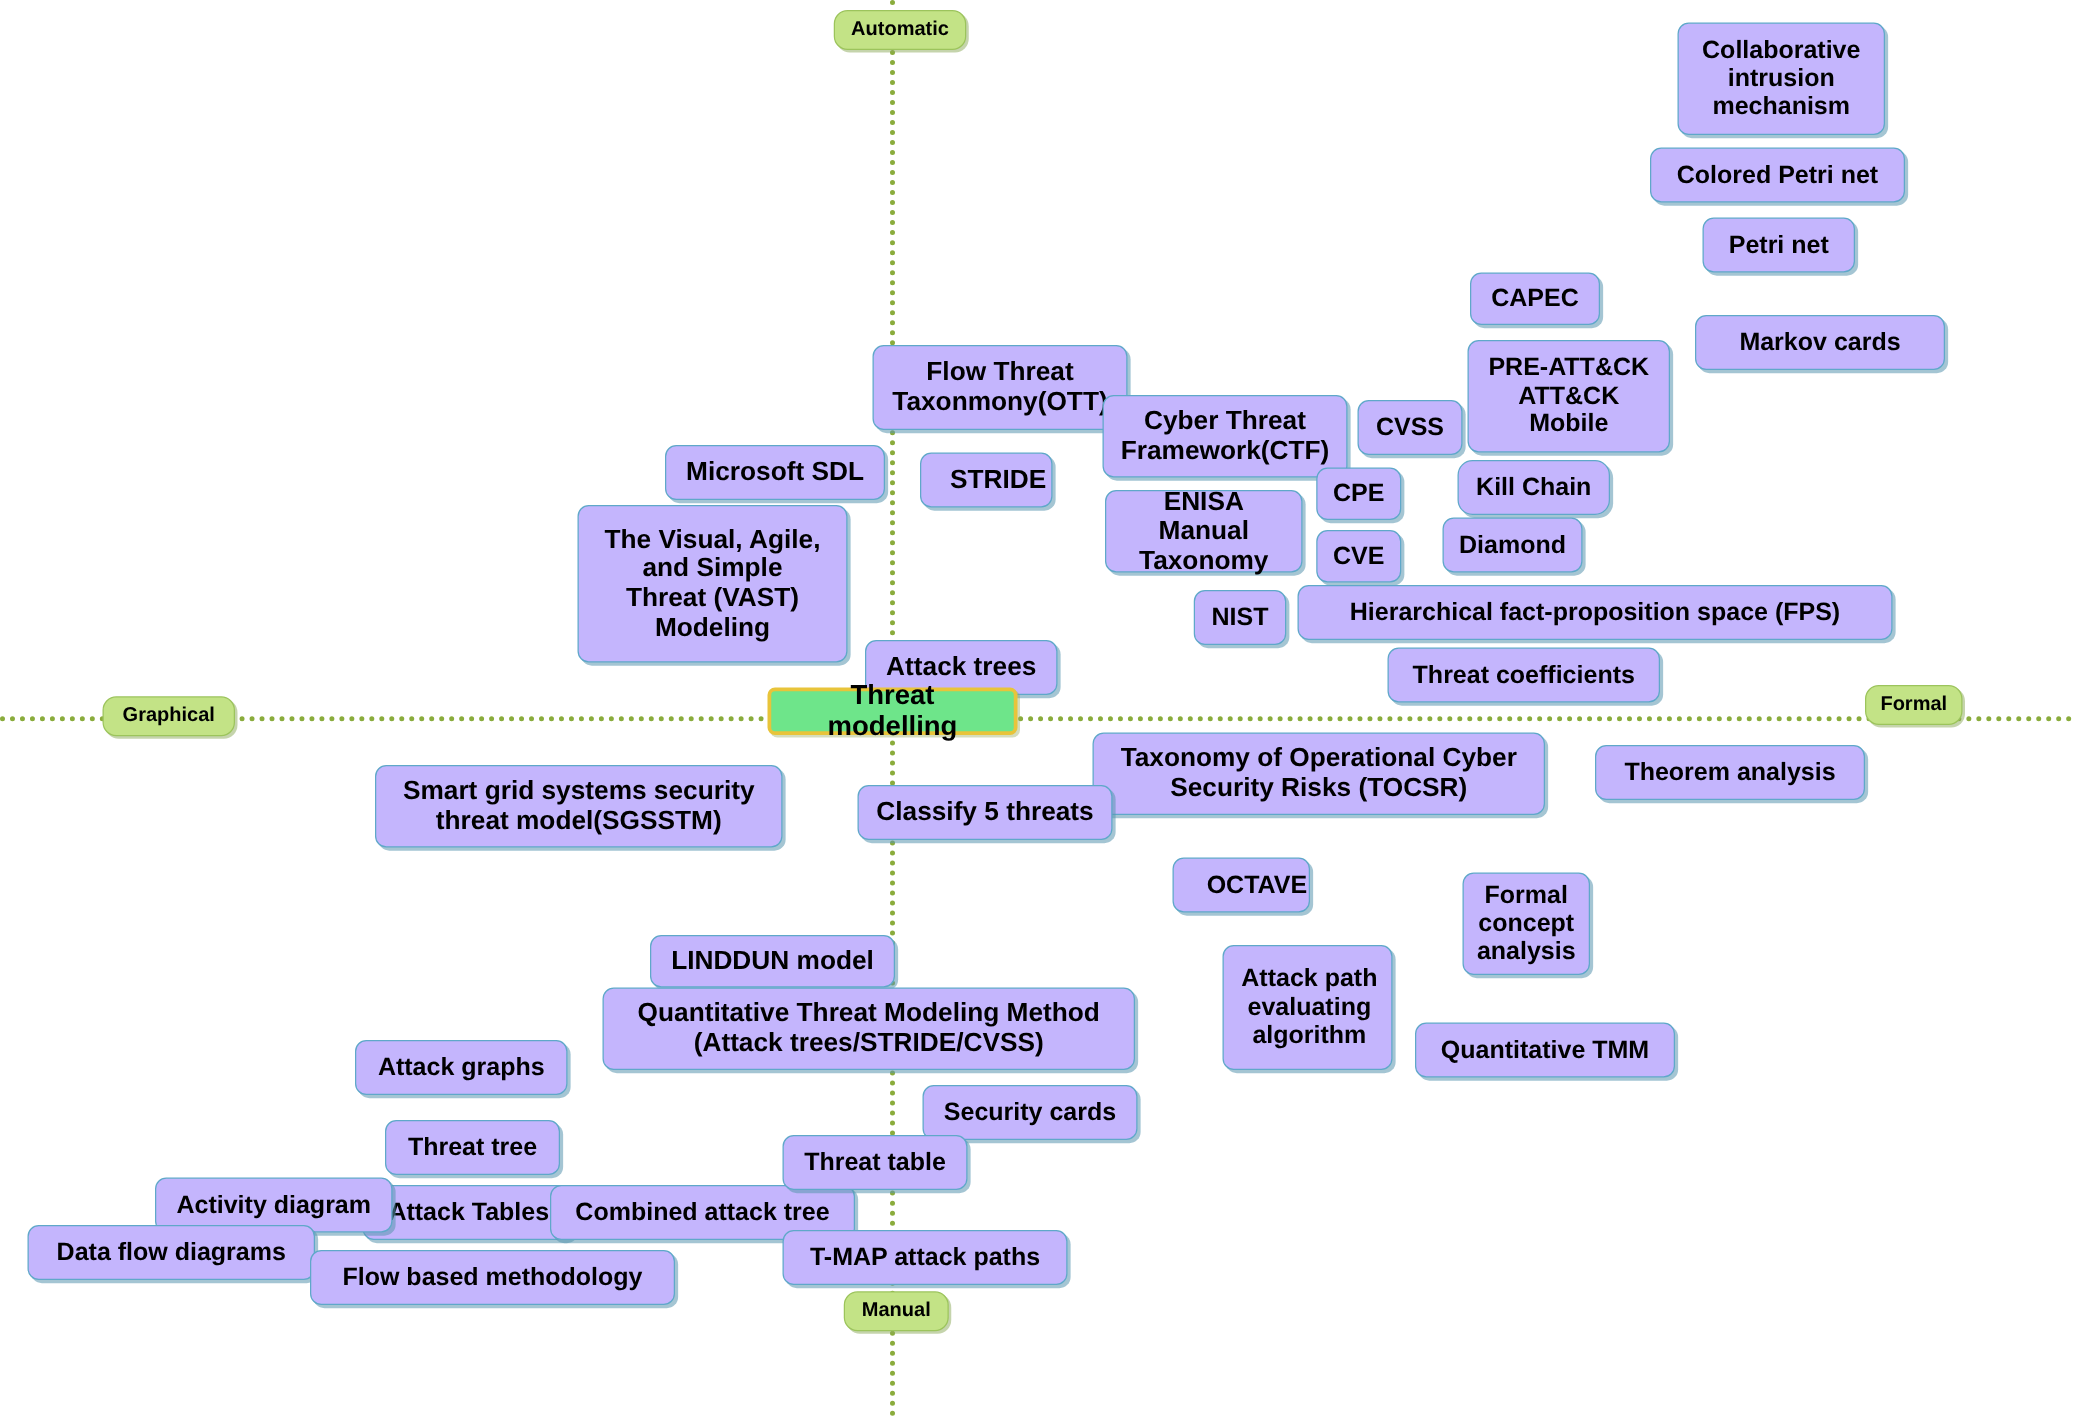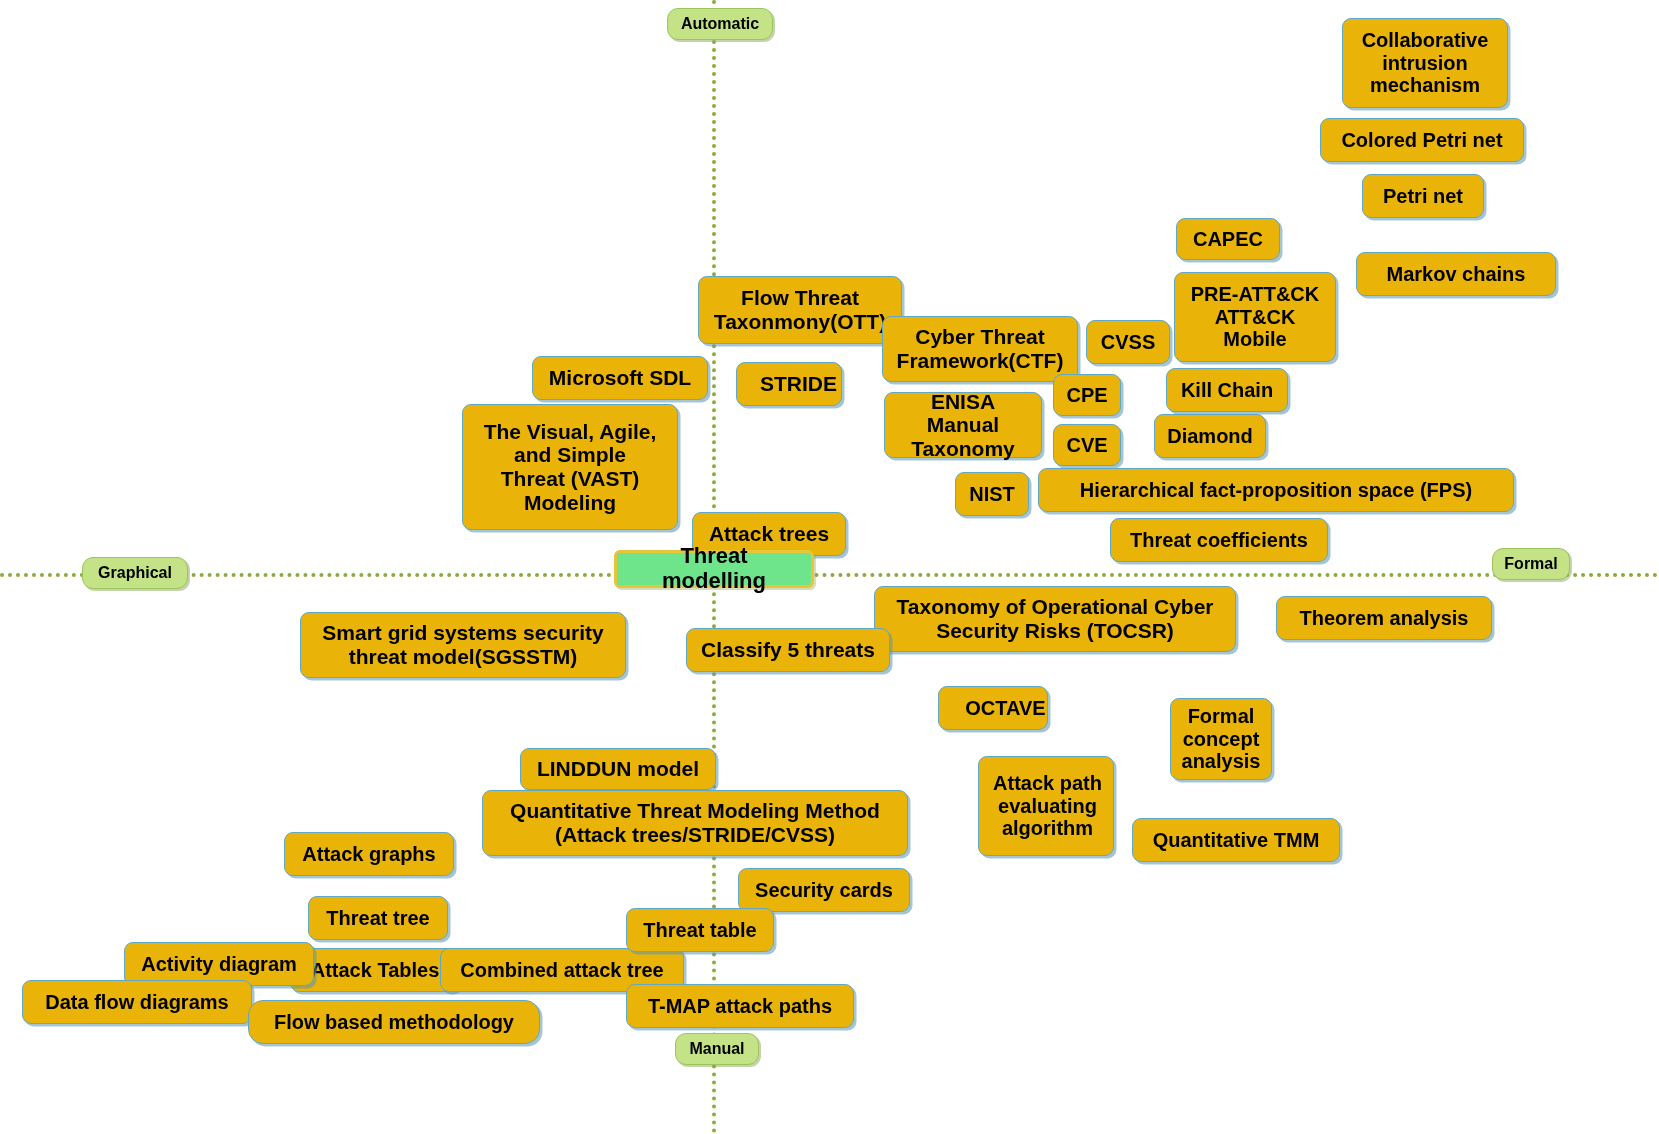--- a/index.html
+++ b/index.html
@@ -46,21 +46,21 @@
     border-radius: 9px;
     font-weight: bold;
     line-height: 1.12;
     color: #000000;
     white-space: pre-line;
     padding: 2px 9px;
     z-index: 5;
   }
 
   .node.blue {
-    background: #eab308;
+    background: #c4b5fd;
     border: 1.5px solid #5fa8c9;
     box-shadow: 2.5px 2.5px 0 rgba(90,150,175,0.55);
   }
 
   .node.green {
     background: #c3e386;
     border: 1.5px solid #9cc45c;
     box-shadow: 2px 2px 0 rgba(140,170,90,0.5);
     border-radius: 11px;
   }
@@ -79,33 +79,33 @@
 <div id="canvas">
 
   <div class="axis-h" style="top: 573px; border-top-color: rgb(138, 172, 60);"></div>
   <div class="axis-v" style="left: 712px; border-left-color: rgb(138, 172, 60);"></div>
 <div class="node blue" style="left: 1342px; top: 18px; width: 166px; height: 90px; font-size: 20px;">Collaborative
 intrusion
 mechanism</div>
     <div class="node blue" style="left: 1320px; top: 118px; width: 204px; height: 44px; font-size: 20px;">Colored Petri net</div>
     <div class="node blue" style="left: 1362px; top: 174px; width: 122px; height: 44px; font-size: 20px;">Petri net</div>
     <div class="node blue" style="left: 1176px; top: 218px; width: 104px; height: 42px; font-size: 20px;">CAPEC</div>
-    <div class="node blue" style="left: 1356px; top: 252px; width: 200px; height: 44px; font-size: 20px;">Markov chains</div>
+    <div class="node blue" style="left: 1356px; top: 252px; width: 200px; height: 44px; font-size: 20px;">Markov cards</div>
     <div class="node blue" style="left: 1174px; top: 272px; width: 162px; height: 90px; font-size: 20px;">PRE-ATT&amp;CK
 ATT&amp;CK
 Mobile</div>
     <div class="node blue" style="left: 698px; top: 276px; width: 204px; height: 68px; font-size: 21px;">Flow Threat
 Taxonmony(OTT)</div>
     <div class="node blue" style="left: 882px; top: 316px; width: 196px; height: 66px; font-size: 21px;">Cyber Threat
 Framework(CTF)</div>
     <div class="node blue" style="left: 1086px; top: 320px; width: 84px; height: 44px; font-size: 20px;">CVSS</div>
     <div class="node blue" style="left: 532px; top: 356px; width: 176px; height: 44px; font-size: 21px;">Microsoft SDL</div>
     <div class="node blue" style="left: 736px; top: 362px; width: 106px; height: 44px; font-size: 21px; padding-left: 28px;">STRIDE</div>
     <div class="node blue" style="left: 1053px; top: 374px; width: 68px; height: 42px; font-size: 20px;">CPE</div>
-    <div class="node blue" style="left: 1166px; top: 368px; width: 122px; height: 44px; font-size: 20px;">Kill Chain</div>
+    <div class="node blue" style="left: 1166px; top: 368px; width: 122px; height: 44px; font-size: 20px; border-radius: 12px;">Kill Chain</div>
     <div class="node blue" style="left: 884px; top: 392px; width: 158px; height: 66px; font-size: 21px;">ENISA Manual
 Taxonomy</div>
     <div class="node blue" style="left: 462px; top: 404px; width: 216px; height: 126px; font-size: 21px;">The Visual, Agile,
 and Simple
 Threat (VAST)
 Modeling</div>
     <div class="node blue" style="left: 1053px; top: 424px; width: 68px; height: 42px; font-size: 20px;">CVE</div>
     <div class="node blue" style="left: 1154px; top: 414px; width: 112px; height: 44px; font-size: 20px;">Diamond</div>
     <div class="node blue" style="left: 955px; top: 472px; width: 74px; height: 44px; font-size: 20px;">NIST</div>
     <div class="node blue" style="left: 1038px; top: 468px; width: 476px; height: 44px; font-size: 20px;">Hierarchical fact-proposition space (FPS)</div>
@@ -130,19 +130,19 @@
     <div class="node blue" style="left: 1132px; top: 818px; width: 208px; height: 44px; font-size: 20px;">Quantitative TMM</div>
     <div class="node blue" style="left: 284px; top: 832px; width: 170px; height: 44px; font-size: 20px;">Attack graphs</div>
     <div class="node blue" style="left: 738px; top: 868px; width: 172px; height: 44px; font-size: 20px;">Security cards</div>
     <div class="node blue" style="left: 308px; top: 896px; width: 140px; height: 44px; font-size: 20px;">Threat tree</div>
     <div class="node blue" style="left: 626px; top: 908px; width: 148px; height: 44px; font-size: 20px;">Threat table</div>
     <div class="node blue" style="left: 290px; top: 948px; width: 170px; height: 44px; font-size: 20px; z-index: 4;">Attack Tables</div>
     <div class="node blue" style="left: 440px; top: 948px; width: 244px; height: 44px; font-size: 20px; z-index: 4;">Combined attack tree</div>
     <div class="node blue" style="left: 124px; top: 942px; width: 190px; height: 44px; font-size: 20px; z-index: 6;">Activity diagram</div>
     <div class="node blue" style="left: 22px; top: 980px; width: 230px; height: 44px; font-size: 20px; z-index: 6;">Data flow diagrams</div>
     <div class="node blue" style="left: 626px; top: 984px; width: 228px; height: 44px; font-size: 20px; z-index: 6;">T-MAP attack paths</div>
-    <div class="node blue" style="left: 248px; top: 1000px; width: 292px; height: 44px; font-size: 20px; z-index: 7; border-radius: 15px;">Flow based methodology</div>
+    <div class="node blue" style="left: 248px; top: 1000px; width: 292px; height: 44px; font-size: 20px; z-index: 7;">Flow based methodology</div>
     <div class="node green" style="left: 667px; top: 8px; width: 106px; height: 32px; font-size: 16px;">Automatic</div>
     <div class="node green" style="left: 82px; top: 557px; width: 106px; height: 32px; font-size: 16px;">Graphical</div>
     <div class="node green" style="left: 1492px; top: 548px; width: 78px; height: 32px; font-size: 16px;">Formal</div>
     <div class="node green" style="left: 675px; top: 1033px; width: 84px; height: 32px; font-size: 16px;">Manual</div>
     <div class="node center" style="left: 614px; top: 550px; width: 200px; height: 38px; font-size: 22px;">Threat modelling</div>
   </div>
 
 </body></html>

